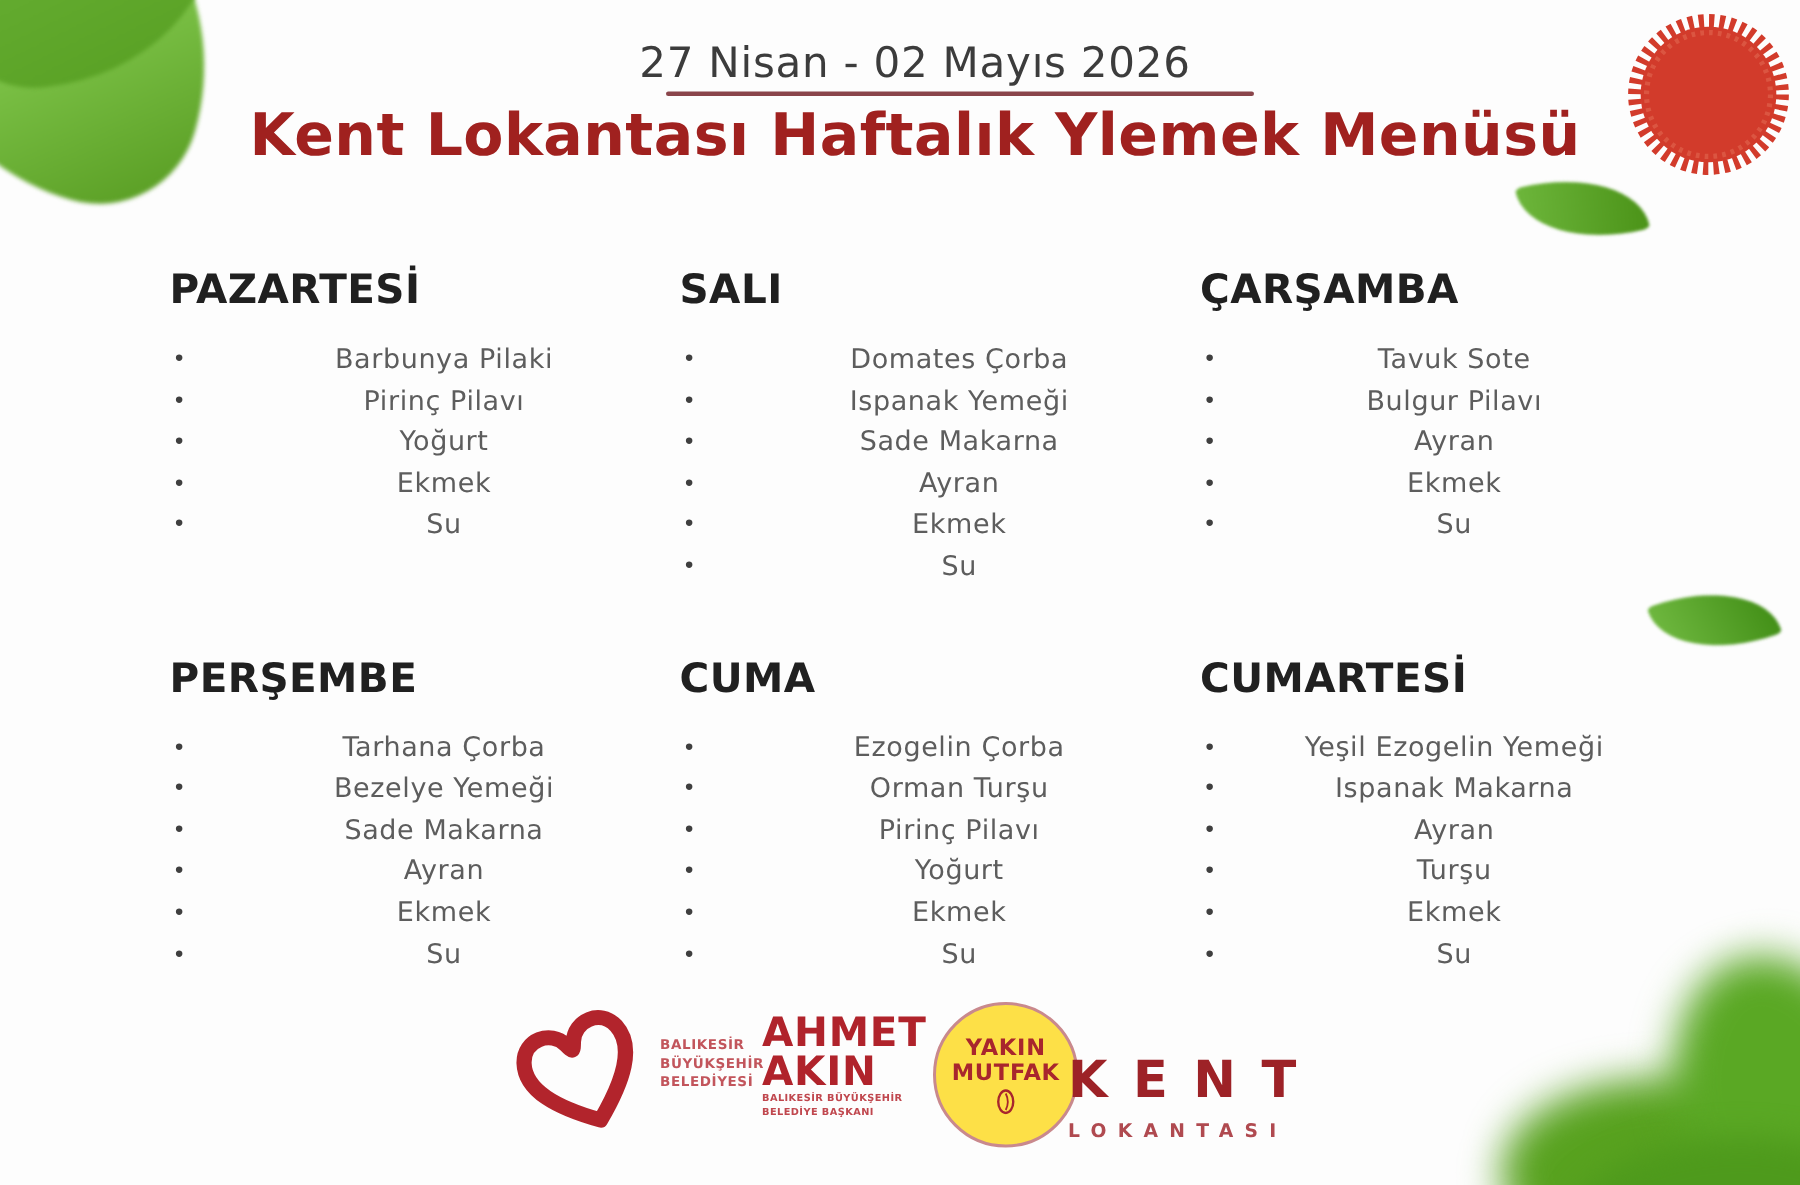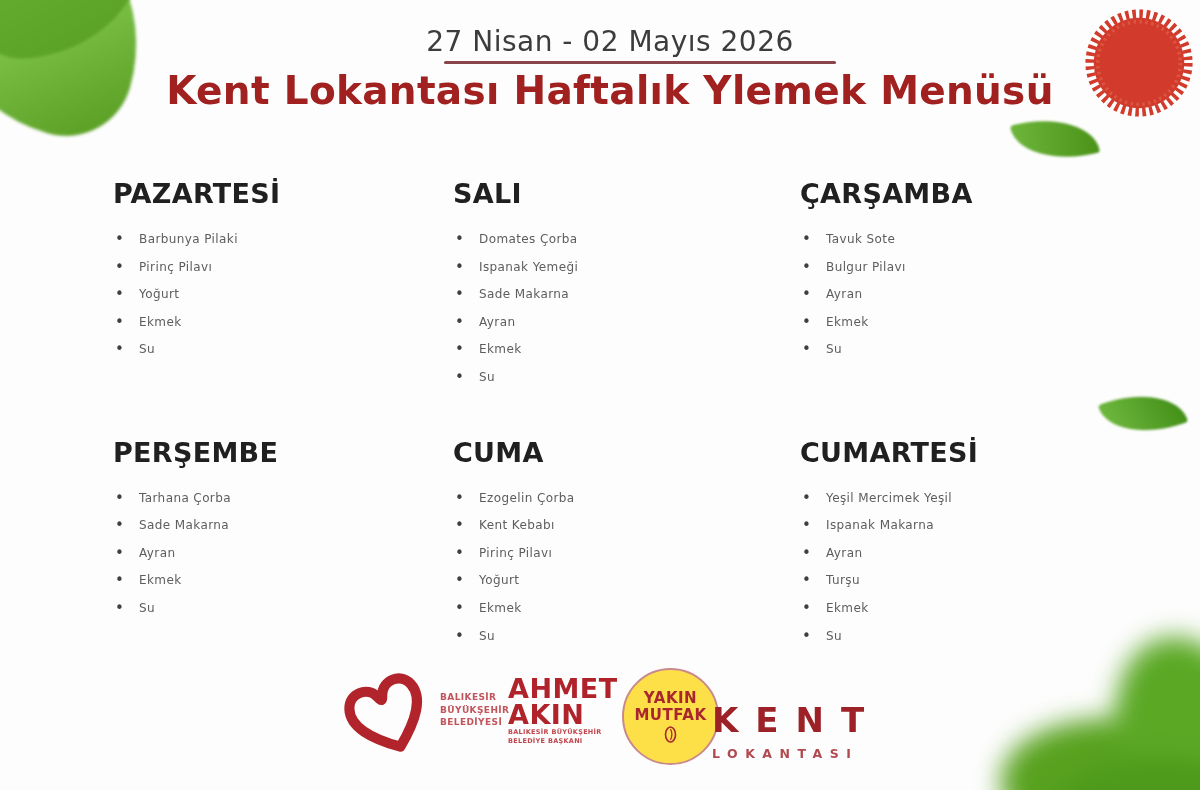--- a/index.html
+++ b/index.html
@@ -61,21 +61,21 @@
     position:absolute; left:113px; top:178px; width:1000px;
     display:grid; grid-template-columns:340px 347px 313px; grid-row-gap:45px;
   }
   .day h2 {
     margin:0 0 16px 0; font-size:27px; line-height:32px; font-weight:800;
     color:#202020; letter-spacing:0.3px;
   }
   .day ul { list-style:none; margin:0; padding:0; }
   .day li {
     position:relative; padding-left:26px;
-    font-size:12px; line-height:27.6px; color:#5d5d5d; letter-spacing:0.4px;
+    font-size:18px; line-height:27.6px; color:#5d5d5d; letter-spacing:0.4px;text-align:center;
   }
   .day li::before {
     content:"•"; position:absolute; left:2px; top:0;
     color:#3f3f3f; font-size:15px;
   }
 
   
   .logo-muni-svg { position:absolute; left:341px; top:670px; }
   .muni-text {
     position:absolute; left:440px; top:691px;
@@ -155,43 +155,44 @@
         <li>Ayran</li>
         <li>Ekmek</li>
         <li>Su</li>
       </ul>
     </div>
 
     <div class="day">
       <h2>PERŞEMBE</h2>
       <ul>
         <li>Tarhana Çorba</li>
+        <li>Bezelye Yemeği</li>
         <li>Sade Makarna</li>
         <li>Ayran</li>
         <li>Ekmek</li>
         <li>Su</li>
       </ul>
     </div>
 
     <div class="day">
       <h2>CUMA</h2>
       <ul>
         <li>Ezogelin Çorba</li>
-        <li>Kent Kebabı</li>
+        <li>Orman Turşu</li>
         <li>Pirinç Pilavı</li>
         <li>Yoğurt</li>
         <li>Ekmek</li>
         <li>Su</li>
       </ul>
     </div>
 
     <div class="day">
       <h2>CUMARTESİ</h2>
       <ul>
-        <li>Yeşil Mercimek Yeşil</li>
+        <li>Yeşil Ezogelin Yemeği</li>
         <li>Ispanak Makarna</li>
         <li>Ayran</li>
         <li>Turşu</li>
         <li>Ekmek</li>
         <li>Su</li>
       </ul>
     </div>
   </div>
 
   <svg class="logo-muni-svg" width="94" height="92" viewBox="0 0 100 100">

